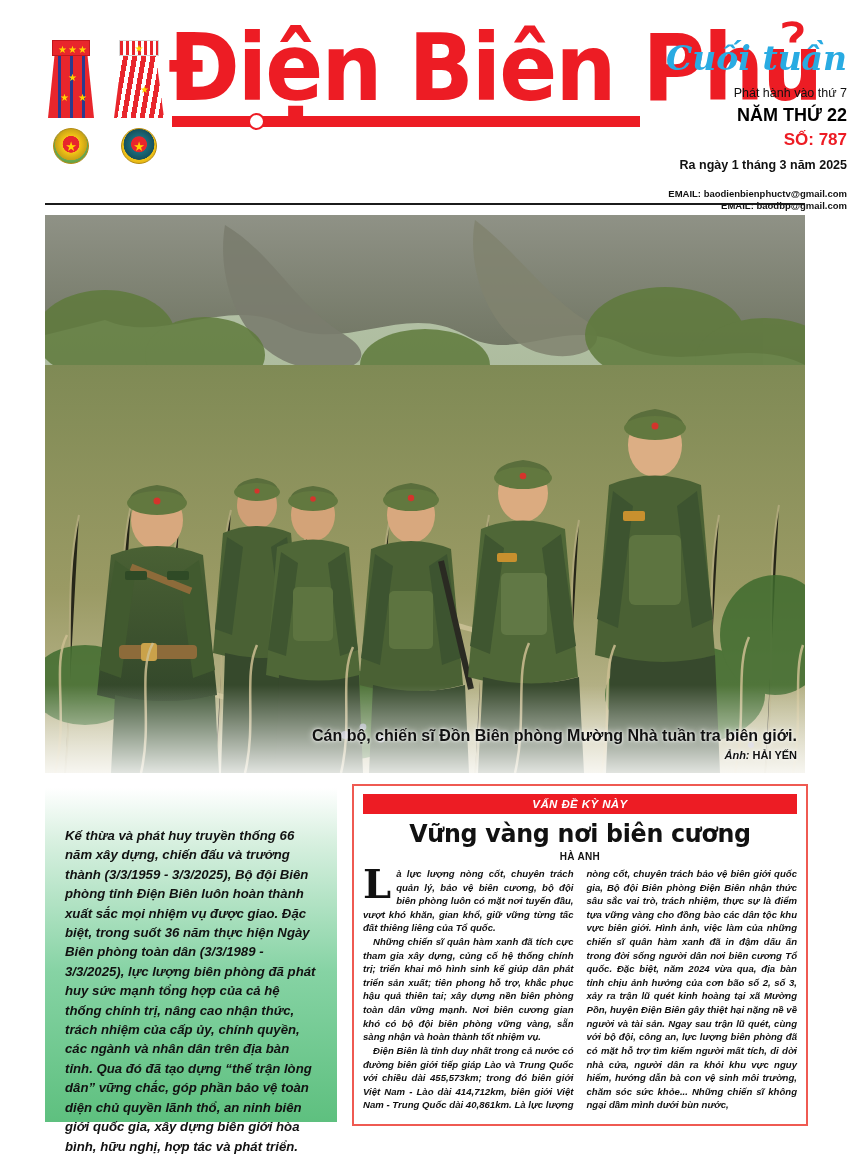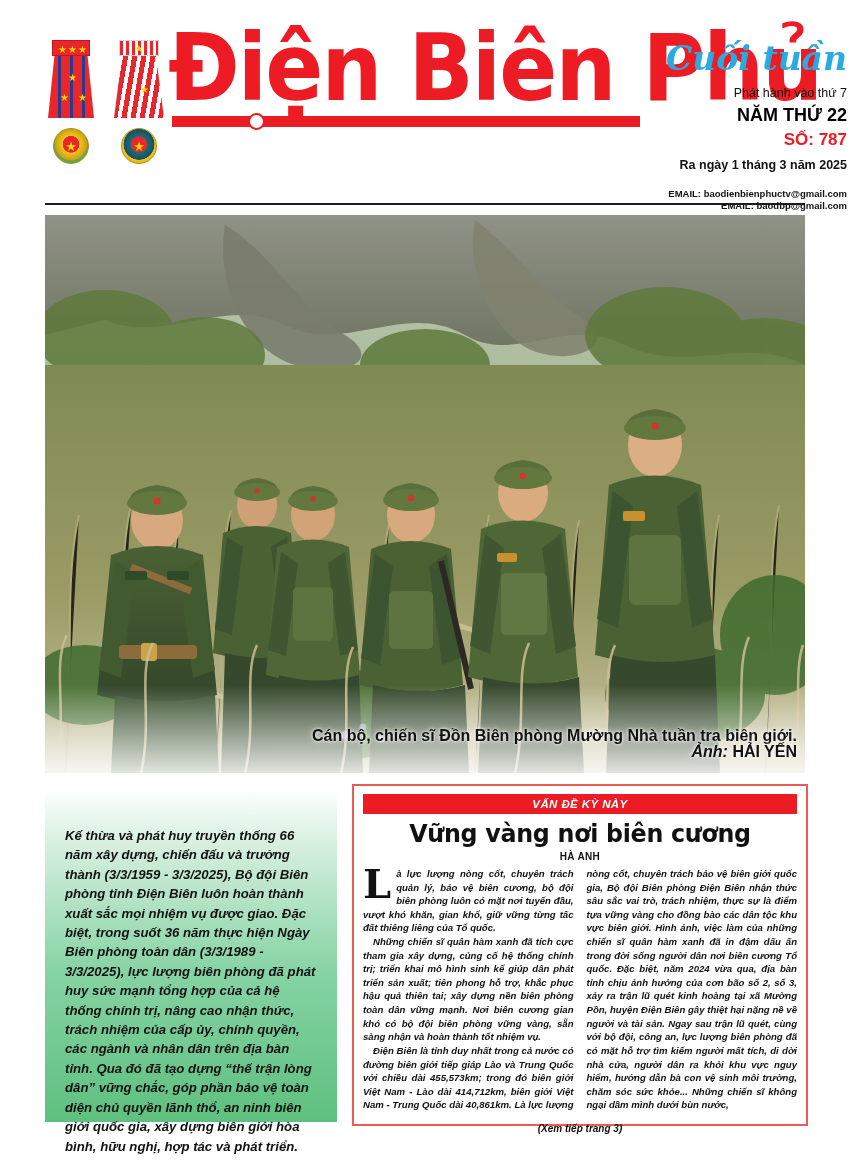--- a/index.html
+++ b/index.html
@@ -142,21 +142,21 @@
   }
   .hl-line.l2 { text-align:right; padding-right:150px; }
 
   .caption {
     position:absolute; right:8px; bottom:28px; z-index:7;
     text-align:left; color:#111; font-size:16px; font-weight:600;
     text-shadow:0 0 3px rgba(255,255,255,0.95), 0 0 6px rgba(255,255,255,0.9);
   }
   .credit {
     position:absolute; right:8px; bottom:12px; z-index:7;
-    text-align:right; color:#111; font-size:16px; font-weight:bold; font-style:italic;
+    text-align:right; color:#111; font-size:11px; font-weight:bold; font-style:italic;
     text-shadow:0 0 3px rgba(255,255,255,0.95), 0 0 6px rgba(255,255,255,0.9);
   }
   .credit b { font-style:normal; }
 
   
   .green-box {
     position:absolute; left:45px; top:788px; width:292px; height:334px;
     background:linear-gradient(180deg,#ffffff 0%,#d8f0e0 16%,#86d3a4 55%,#5ec07f 100%);
     padding:38px 20px 14px 20px;
   }
@@ -452,16 +452,15 @@
 
   <div class="article-box">
     <div class="vande">VẤN ĐỀ KỲ NÀY</div>
     <div class="art-title">Vững vàng nơi biên cương</div>
     <div class="byline">HÀ ANH</div>
     <div class="cols">
       <p class="first"><span class="dropcap">L</span><span>à lực lượng nòng cốt, chuyên trách quản lý, bảo vệ biên cương, bộ đội biên phòng luôn có mặt nơi tuyến đầu, vượt khó khăn, gian khổ, giữ vững từng tấc đất thiêng liêng của Tổ quốc.</span></p>
       <p>Những chiến sĩ quân hàm xanh đã tích cực tham gia xây dựng, củng cố hệ thống chính trị; triển khai mô hình sinh kế giúp dân phát triển sản xuất; tiên phong hỗ trợ, khắc phục hậu quả thiên tai; xây dựng nền biên phòng toàn dân vững mạnh. Nơi biên cương gian khó có bộ đội biên phòng vững vàng, sẵn sàng nhận và hoàn thành tốt nhiệm vụ.</p>
       <p>Điện Biên là tỉnh duy nhất trong cả nước có đường biên giới tiếp giáp Lào và Trung Quốc với chiều dài 455,573km; trong đó biên giới Việt Nam - Lào dài 414,712km, biên giới Việt Nam - Trung Quốc dài 40,861km. Là lực lượng nòng cốt, chuyên trách bảo vệ biên giới quốc gia, Bộ đội Biên phòng Điện Biên nhận thức sâu sắc vai trò, trách nhiệm, thực sự là điểm tựa vững vàng cho đồng bào các dân tộc khu vực biên giới. Hình ảnh, việc làm của những chiến sĩ quân hàm xanh đã in đậm dấu ấn trong đời sống người dân nơi biên cương Tổ quốc. Đặc biệt, năm 2024 vừa qua, địa bàn tỉnh chịu ảnh hưởng của cơn bão số 2, số 3, xảy ra trận lũ quét kinh hoàng tại xã Mường Pồn, huyện Điện Biên gây thiệt hại nặng nề về người và tài sản. Ngay sau trận lũ quét, cùng với bộ đội, công an, lực lượng biên phòng đã có mặt hỗ trợ tìm kiếm người mất tích, di dời nhà cửa, người dân ra khỏi khu vực nguy hiểm, hướng dẫn bà con vệ sinh môi trường, chăm sóc sức khỏe... Những chiến sĩ không ngại dầm mình dưới bùn nước,</p>
     </div>
-    <div class="jump">(Xem tiếp trang 3)</div>
   </div>
 
 </div>
 
 </body></html>

